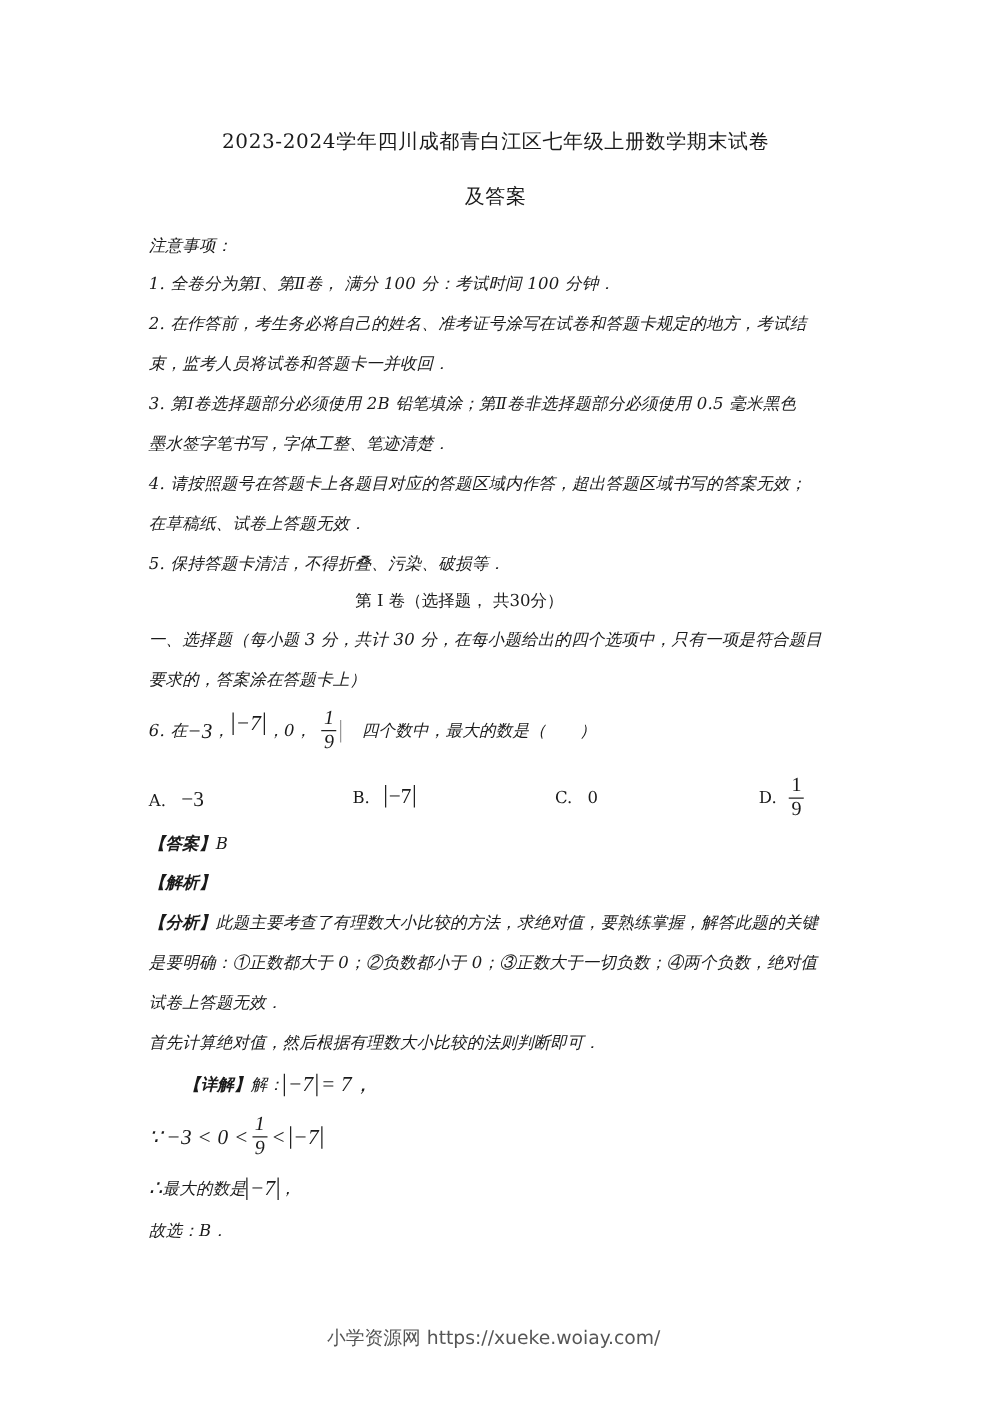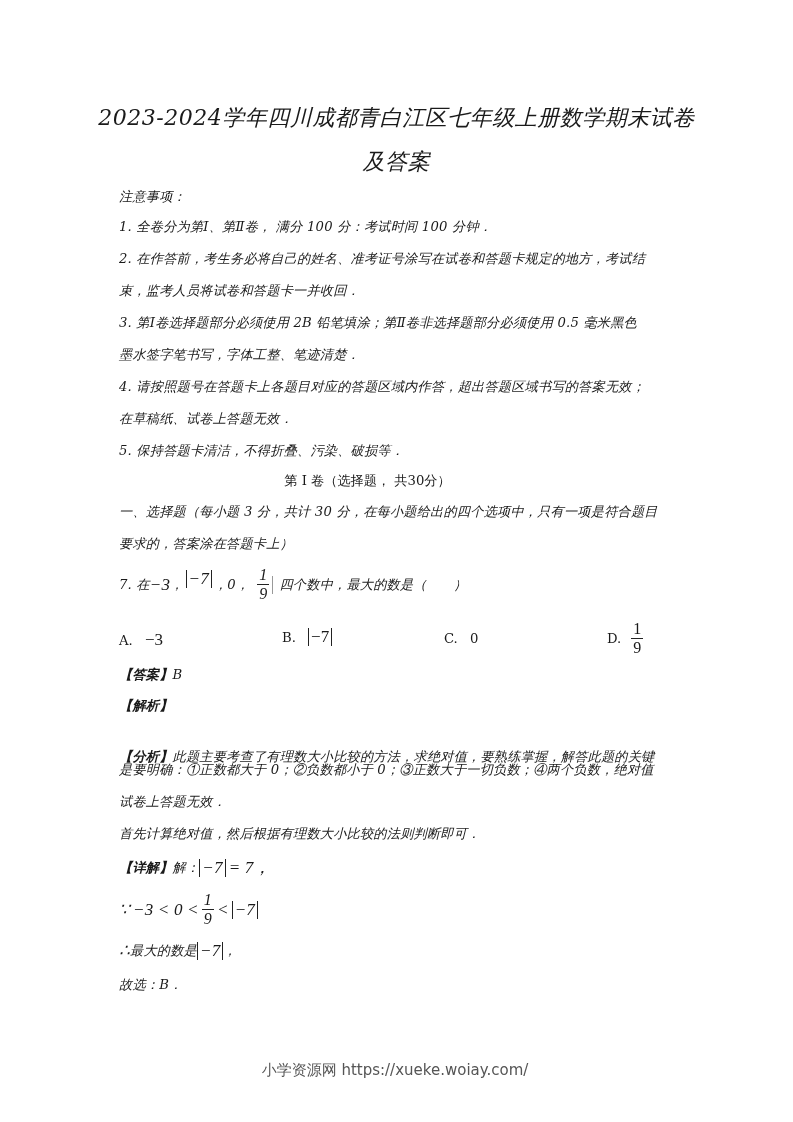--- a/index.html
+++ b/index.html
@@ -1,18 +1,18 @@
 <!DOCTYPE html>
 <html><head>
 <meta charset="utf-8">
 <style>
   html, body { margin:0; padding:0; background:#ffffff; }
   body { width:793px; height:1122px; position:relative; overflow:hidden;
          font-family:"DejaVu Serif", "Liberation Serif", serif; color:#1a1a1a; }
-  .title { position:absolute; left:0; width:793px; text-align:center; font-size:22px; letter-spacing:0.5px;font-style:italic; }
+  .title { position:absolute; left:0; width:793px; text-align:center; font-size:16px; letter-spacing:0.5px; }
   .line { position:absolute; left:119px; font-size:13.2px; white-space:nowrap; letter-spacing:0.2px;font-style:italic; }
   .center { position:absolute; left:0; width:735px; text-align:center; font-size:13.2px; }
   .math { font-family:"Liberation Serif", "DejaVu Serif", serif; font-size:17px; }
   .abs { display:inline-block; border-left:1.3px solid #222; border-right:1.3px solid #222; padding:0 2px; line-height:18px; }
   .frac { display:inline-flex; flex-direction:column; align-items:center; vertical-align:middle; font-family:"Liberation Serif", serif; font-size:16px; line-height:18px; }
   .frac .num { border-bottom:1px solid #222; padding:0 2px; }
   .opt { position:absolute; font-size:13.2px; }
   .footer { position:absolute; left:0; width:790px; top:1061px; text-align:center; font-family:"DejaVu Sans", sans-serif; font-size:15px; color:#555; }
   .bracket { font-weight:bold; }
 </style>
@@ -30,30 +30,30 @@
 <div class="line" style="top:346px;">墨水签字笔书写，字体工整、笔迹清楚．</div>
 <div class="line" style="top:378px;">4. 请按照题号在答题卡上各题目对应的答题区域内作答，超出答题区域书写的答案无效；</div>
 <div class="line" style="top:410px;">在草稿纸、试卷上答题无效．</div>
 <div class="line" style="top:442px;">5. 保持答题卡清洁，不得折叠、污染、破损等．</div>
 
 <div class="center" style="top:472px;">第 Ⅰ 卷（选择题， 共30分）</div>
 <div class="line" style="top:503px;">一、选择题（每小题 3 分，共计 30 分，在每小题给出的四个选项中，只有一项是符合题目</div>
 <div class="line" style="top:535px;">要求的，答案涂在答题卡上）</div>
 
 <div class="line" style="top:566px; display:flex; align-items:center;">
-  <span>7. 在</span>
+  <span>6. 在</span>
   <span class="math">−3</span>
   <span>，</span>
   <span class="math abs" style="margin:0 2px; position:relative; top:-6px;">−7</span>
   <span style="margin-right:8px;">，0，</span>
   <span class="frac">
     <span class="num">1</span>
     <span>9</span>
   </span>
-  <span style="margin-left:3px; border-left:1px solid #999; padding-left:6px;">四个数中，最大的数是（　　）</span>
+  <span style="margin-left:3px; border-left:1px solid #999; padding-left:16px;">四个数中，最大的数是（　　）</span>
 </div>
 
 <div class="opt" style="left:119px; top:630px;">
   <span>A.</span>
   <span class="math" style="margin-left:8px;">−3</span>
 </div>
 <div class="opt" style="left:282px; top:628px;">
   <span>B.</span>
   <span class="math abs" style="margin-left:8px;">−7</span>
 </div>
@@ -68,28 +68,28 @@
     <span>9</span>
   </span>
 </div>
 
 <div class="line" style="top:666px;">
   <span class="bracket">【答案】</span><span>B</span>
 </div>
 <div class="line" style="top:697px;">
   <span class="bracket">【解析】</span>
 </div>
-<div class="line" style="top:729px;margin-top:19px;">
+<div class="line" style="top:729px;">
   <span class="bracket">【分析】</span><span>此题主要考查了有理数大小比较的方法，求绝对值，要熟练掌握，解答此题的关键</span>
 </div>
 <div class="line" style="top:761px;">是要明确：①正数都大于 0；②负数都小于 0；③正数大于一切负数；④两个负数，绝对值</div>
 <div class="line" style="top:793px;">试卷上答题无效．</div>
 <div class="line" style="top:825px;text-align:right;">首先计算绝对值，然后根据有理数大小比较的法则判断即可．</div>
 
-<div class="line" style="top:856px; display:flex; align-items:center;">
+<div class="line" style="top:856px; display:flex; align-items:center;margin-left:28px;">
   <span class="bracket">【详解】</span>
   <span>解：</span>
   <span class="math abs">−7</span>
   <span class="math" style="margin-left:3px;">= 7，</span>
 </div>
 
 <div class="line" style="top:891px; display:flex; align-items:center;">
   <span class="math">∵</span>
   <span class="math" style="margin:0 3px;">−3 &lt; 0 &lt;</span>
   <span class="frac">

